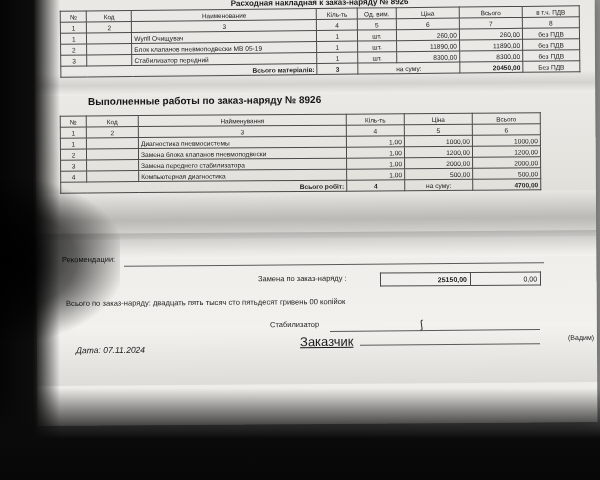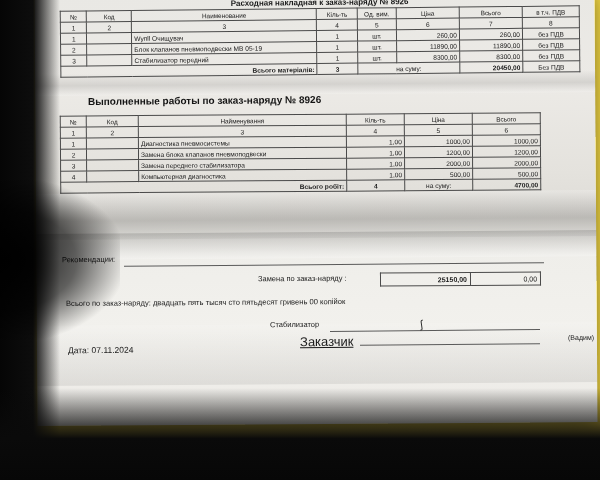--- a/index.html
+++ b/index.html
@@ -3,21 +3,21 @@
 <meta charset="utf-8">
 <style>
   html,body{margin:0;padding:0;}
   body{
     width:600px;height:480px;overflow:hidden;
     background:#0b0b0b;
     font-family:"Liberation Sans", sans-serif;
   }
   .photo{
     position:relative;width:600px;height:480px;
-    background:#fde047;
+    background:#a3a3a3;
     overflow:hidden;
   }
   
   .paper{
     position:absolute;
     left:36px;top:-6px;width:560px;height:430px;
     background:linear-gradient(180deg,#e9e8e4 0%,#eceae6 22%,#e4e2dd 42%,#dedcd7 52%,#efeeea 60%,#f2f1ed 78%,#eceae6 100%);
     transform:rotate(-0.4deg);
     box-shadow:0 0 22px rgba(0,0,0,.55);
   }
@@ -76,21 +76,21 @@
   #totals table td{border:1px solid #4a4a4a;font-size:7px;height:12px;padding:0 3px;}
   #total-label{position:absolute;left:258px;top:275px;font-size:7.5px;transform:rotate(-0.4deg);white-space:nowrap;}
 
   #amount-words{left:66px;top:298px;font-size:7.6px;transform:rotate(-0.4deg);white-space:nowrap;}
   #sign-exec{left:270px;top:320px;font-size:7.5px;transform:rotate(-0.4deg);white-space:nowrap;}
   #sign-cust{left:300px;top:334px;font-size:13px;transform:rotate(-0.4deg);white-space:nowrap;text-decoration:underline;}
   .sig-line{position:absolute;height:1px;background:#5a5a5a;}
   .sig1{left:330px;top:330px;width:210px;transform:rotate(-0.5deg);}
   .sig2{left:360px;top:344px;width:180px;transform:rotate(-0.5deg);}
   .sig-name{position:absolute;right:6px;top:334px;font-size:7px;transform:rotate(-0.4deg);}
-  #date-line{left:68px;top:345px;font-size:8px;transform:rotate(-0.4deg);white-space:nowrap;}
+  #date-line{left:76px;top:345px;font-size:8px;transform:rotate(-0.4deg);white-space:nowrap;font-style:italic;}
   .scribble{position:absolute;left:420px;top:318px;font-size:11px;color:#2b2b2b;transform:rotate(-8deg);}
 </style>
 </head>
 <body>
 
 <div class="photo">
 
   <div class="paper">
     <div class="crease c1"></div>
     <div class="crease c2"></div>

